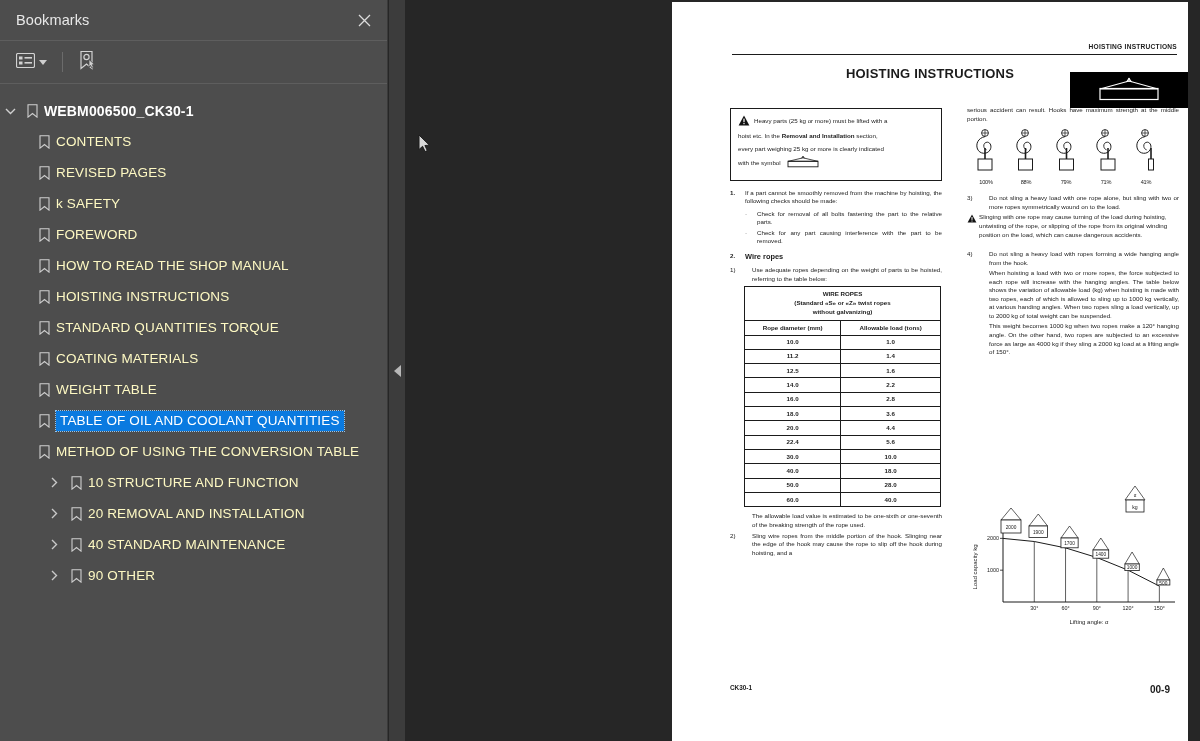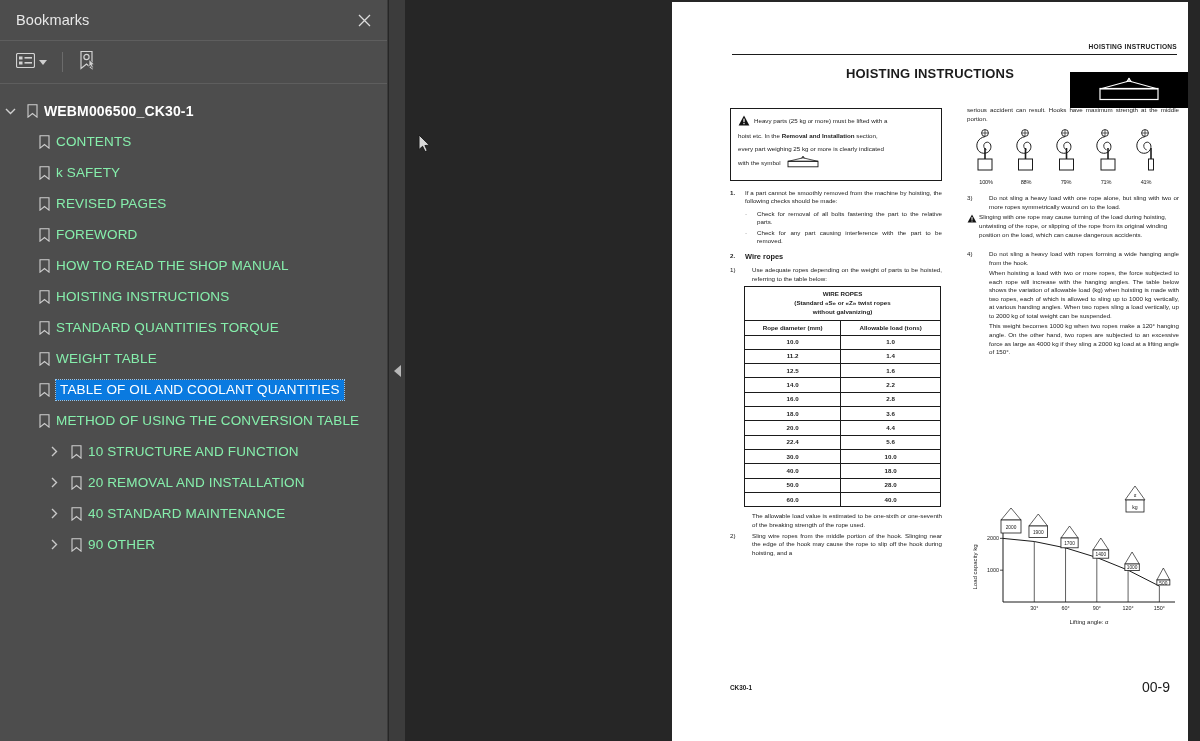--- a/index.html
+++ b/index.html
@@ -44,21 +44,21 @@
   .node {
     display: flex; align-items: center; height: 31px;
     cursor: pointer; white-space: nowrap;
   }
   .twisty {
     width: 20px; display: flex; align-items: center; justify-content: center;
     color: #c9c9c9; font-size: 12px; flex: none;
   }
   .twisty svg { display: block; }
   .bm-ico { width: 24px; flex: none; display: flex; justify-content: center; align-items: center; }
-  .node-label { color: #86efac; letter-spacing: .15px; }
+  .node-label { color: #fef9c3; letter-spacing: .15px; }
   .node.root .node-label { font-weight: bold; color: #ffffff; font-size: 14px; }
   .node.lvl1 { padding-left: 32px; }
   .node.lvl1g { padding-left: 12px; margin-left: 32px; }
   .node.selected .node-label {
     background: #0a7ae0; color: #fff; padding: 2px 4px 3px 4px;
     outline: 1px dotted #8fc6f5; outline-offset: 0px;
   }
 
   
   #handle {
@@ -136,21 +136,21 @@
   
   .rc-p { text-align: justify; margin-bottom: 2px; }
   .rc-warn { display: flex; align-items: flex-start; margin: 1px 0 2px 0; }
   .rc-warn .warn-tri { margin-right: 2px; margin-top: 1px; }
 
   
   #chart-wrap { position: absolute; left: 295px; top: 478px; width: 218px; height: 155px; }
 
   
   #pg-foot-l { position: absolute; left: 58px; bottom: 48px; font-size: 6.4px; font-weight: bold; }
-  #pg-foot-r { position: absolute; right: 18px; bottom: 44px; font-size: 14px; font-weight: normal; }
+  #pg-foot-r { position: absolute; right: 18px; bottom: 44px; font-size: 10px; font-weight: bold; }
 
   
   #cursor { position: absolute; left: 418px; top: 134px; pointer-events: none; }
 </style>
 </head>
 <body>
 
 <div id="app">
 
   <div id="sidebar">
@@ -213,36 +213,36 @@
               </svg>
             </span>
             <span class="node-label">CONTENTS</span>
           </div>
           <div class="node lvl1">
             <span class="bm-ico">
               <svg width="11" height="14" viewBox="0 0 11 14">
                 <path d="M1 .7 h9 v12.4 l-4.5 -3.6 l-4.5 3.6 z" fill="none" stroke="#cfcfcf" stroke-width="1.1"></path>
               </svg>
             </span>
+            <span class="node-label">REVISED PAGES</span>
+          </div>
+          <div class="node lvl1">
+            <span class="bm-ico">
+              <svg width="11" height="14" viewBox="0 0 11 14">
+                <path d="M1 .7 h9 v12.4 l-4.5 -3.6 l-4.5 3.6 z" fill="none" stroke="#cfcfcf" stroke-width="1.1"></path>
+              </svg>
+            </span>
             <span class="node-label">k SAFETY</span>
           </div>
           <div class="node lvl1">
             <span class="bm-ico">
               <svg width="11" height="14" viewBox="0 0 11 14">
                 <path d="M1 .7 h9 v12.4 l-4.5 -3.6 l-4.5 3.6 z" fill="none" stroke="#cfcfcf" stroke-width="1.1"></path>
               </svg>
             </span>
-            <span class="node-label">REVISED PAGES</span>
-          </div>
-          <div class="node lvl1">
-            <span class="bm-ico">
-              <svg width="11" height="14" viewBox="0 0 11 14">
-                <path d="M1 .7 h9 v12.4 l-4.5 -3.6 l-4.5 3.6 z" fill="none" stroke="#cfcfcf" stroke-width="1.1"></path>
-              </svg>
-            </span>
             <span class="node-label">FOREWORD</span>
           </div>
           <div class="node lvl1">
             <span class="bm-ico">
               <svg width="11" height="14" viewBox="0 0 11 14">
                 <path d="M1 .7 h9 v12.4 l-4.5 -3.6 l-4.5 3.6 z" fill="none" stroke="#cfcfcf" stroke-width="1.1"></path>
               </svg>
             </span>
             <span class="node-label">HOW TO READ THE SHOP MANUAL</span>
           </div>
@@ -254,20 +254,28 @@
             </span>
             <span class="node-label">HOISTING INSTRUCTIONS</span>
           </div>
           <div class="node lvl1">
             <span class="bm-ico">
               <svg width="11" height="14" viewBox="0 0 11 14">
                 <path d="M1 .7 h9 v12.4 l-4.5 -3.6 l-4.5 3.6 z" fill="none" stroke="#cfcfcf" stroke-width="1.1"></path>
               </svg>
             </span>
             <span class="node-label">STANDARD QUANTITIES TORQUE</span>
+          </div>
+          <div class="node lvl1">
+            <span class="bm-ico">
+              <svg width="11" height="14" viewBox="0 0 11 14">
+                <path d="M1 .7 h9 v12.4 l-4.5 -3.6 l-4.5 3.6 z" fill="none" stroke="#cfcfcf" stroke-width="1.1"></path>
+              </svg>
+            </span>
+            <span class="node-label">COATING MATERIALS</span>
           </div>
           <div class="node lvl1">
             <span class="bm-ico">
               <svg width="11" height="14" viewBox="0 0 11 14">
                 <path d="M1 .7 h9 v12.4 l-4.5 -3.6 l-4.5 3.6 z" fill="none" stroke="#cfcfcf" stroke-width="1.1"></path>
               </svg>
             </span>
             <span class="node-label">WEIGHT TABLE</span>
           </div>
           <div class="node lvl1 selected">

